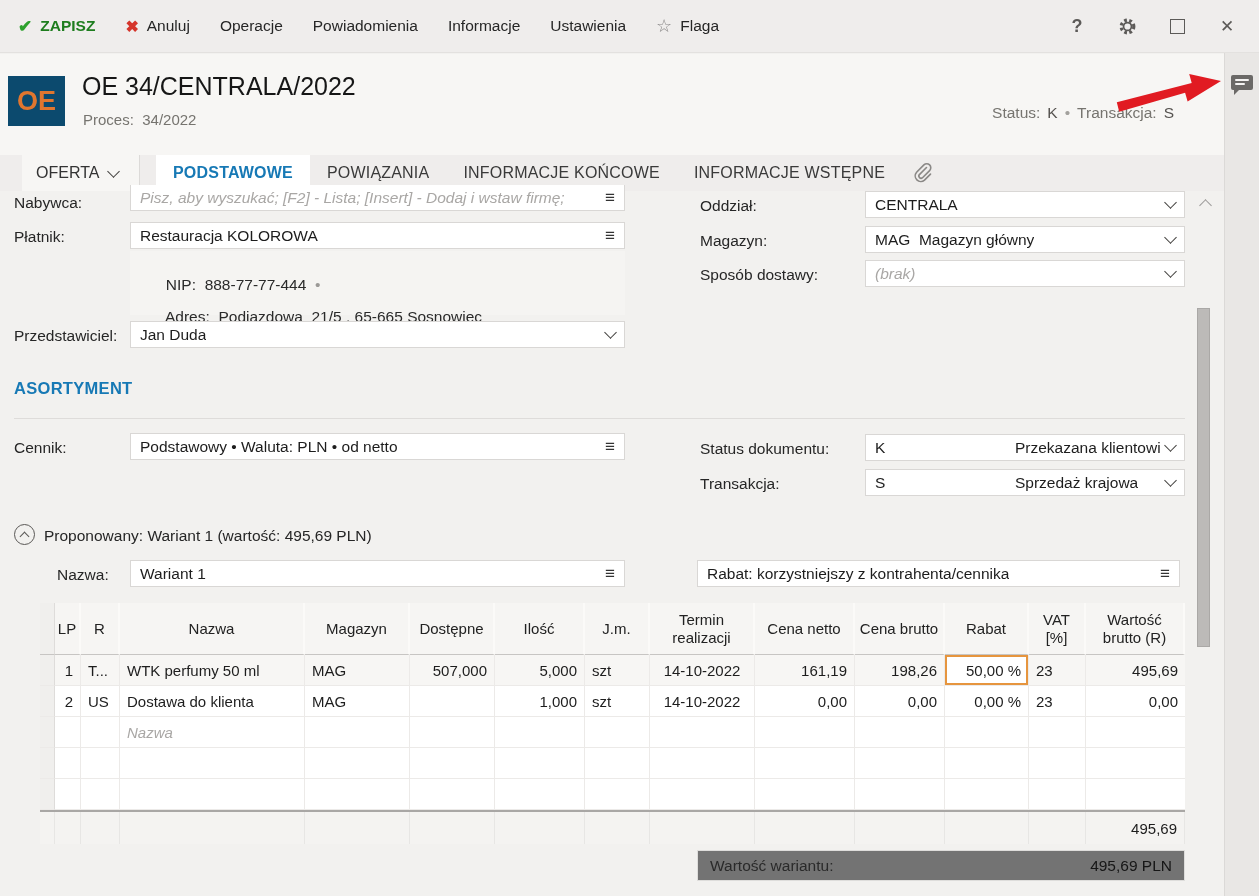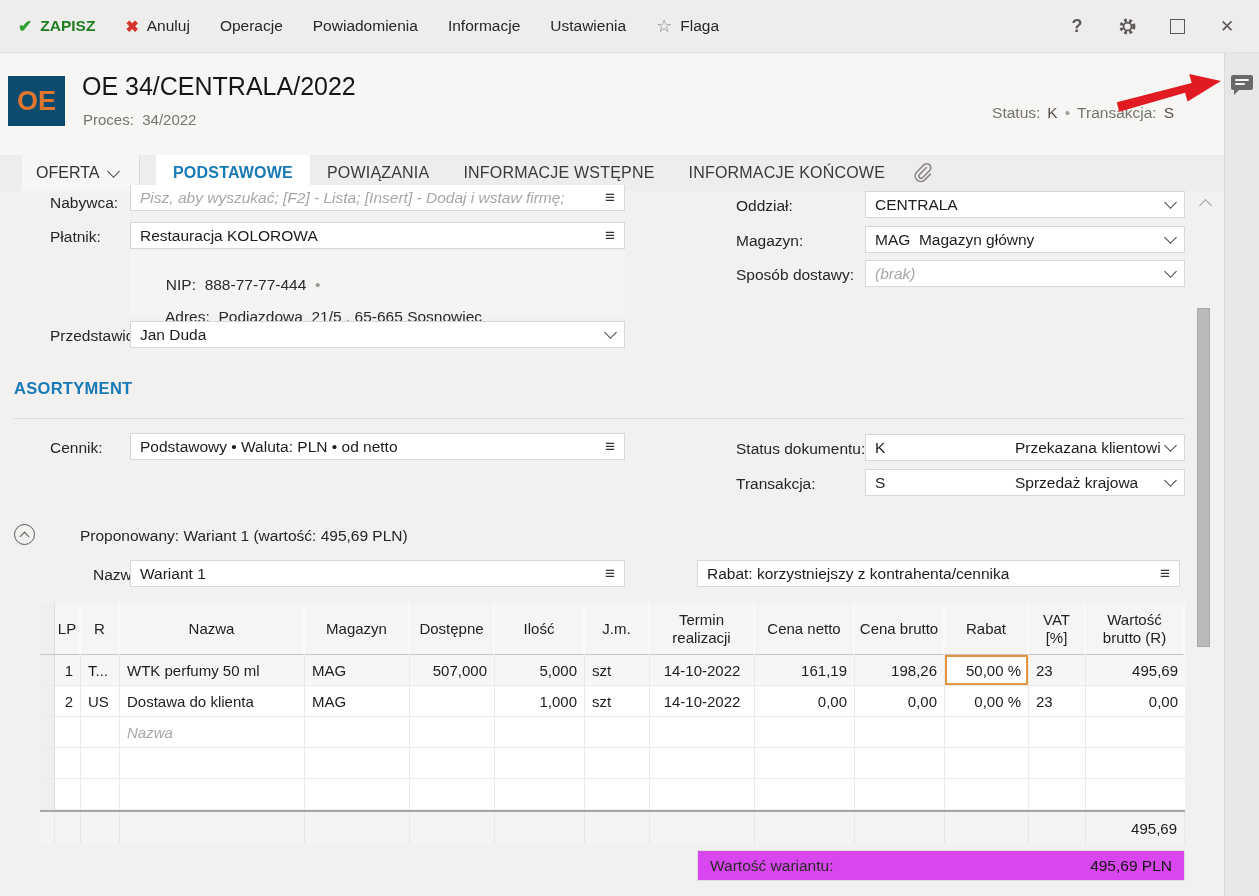--- a/index.html
+++ b/index.html
@@ -44,21 +44,21 @@
   
   .tabbar{position:absolute;left:0;top:155px;width:1224px;height:36px;background:#efedec;display:flex;align-items:stretch;}
   .doctype{display:flex;align-items:center;gap:10px;width:118px;box-sizing:border-box;padding-left:14px;
     background:#f7f6f4;border-right:1px solid #dcdad8;font-size:16px;color:#333;margin-left:22px;}
   .tab{display:flex;align-items:center;padding:0 17px;font-size:16px;color:#3a3a3a;letter-spacing:.2px;}
   .tab.active{background:#ffffff;color:#1779b5;font-weight:bold;margin-left:16px;}
   .clip{display:flex;align-items:center;margin-left:8px;}
 
   
   .content{position:absolute;left:0;top:191px;width:1224px;height:705px;background:#f2f1ef;}
-  .lbl{position:absolute;font-size:15.5px;color:#262626;white-space:nowrap;margin-left:36px;}
+  .lbl{position:absolute;font-size:15.5px;color:#262626;white-space:nowrap;}
   .field{position:absolute;background:#ffffff;border:1px solid #d9d7d5;box-sizing:border-box;
     height:27px;display:flex;align-items:center;padding:0 9px;font-size:15.5px;color:#1d1d1d;}
   .ftext{white-space:pre;overflow:hidden;text-overflow:ellipsis;}
   .ph{color:#a9a7a5;font-style:italic;}
   .menu-ic{margin-left:auto;font-size:17px;color:#333;line-height:1;}
   .chev{width:8px;height:8px;border-right:1.8px solid #3f3d3b;border-bottom:1.8px solid #3f3d3b;
     transform:rotate(45deg);display:inline-block;}
   .chev.in-field{margin-left:auto;margin-top:-4px;}
   .chev.up{transform:rotate(225deg);margin-top:4px;}
   .infopanel{position:absolute;background:#f5f4f2;}
@@ -86,21 +86,21 @@
   .sel{box-shadow:inset 0 0 0 2px #e6953e;background:#ffffff !important;}
   .c0{width:15px;flex:none;}  .c1{width:26px;flex:none;}  .c2{width:39px;flex:none;}
   .c3{width:185px;flex:none;} .c4{width:105px;flex:none;} .c5{width:85px;flex:none;}
   .c6{width:90px;flex:none;}  .c7{width:65px;flex:none;}  .c8{width:105px;flex:none;}
   .c9{width:100px;flex:none;} .c10{width:90px;flex:none;} .c11{width:84px;flex:none;}
   .c12{width:57px;flex:none;} .c13{width:99px;flex:none;border-right:none;}
   .gdivider{height:2px;background:#a9a7a5;}
   .tsummary .cell{background:#f4f3f1;border-right:1px solid #e7e6e4;border-bottom:none;height:32px;}
   .tsummary{height:32px;}
 
-  .footerbox{position:absolute;left:697px;top:659px;width:488px;height:31px;background:#d946ef;
+  .footerbox{position:absolute;left:697px;top:659px;width:488px;height:31px;background:#737373;
     border:1px solid #deddd b;border:1px solid #dedddb;box-sizing:border-box;display:flex;align-items:center;
     padding:0 12px;font-size:15.5px;}
   .footerbox .fv{margin-left:auto;color:#161616;}
 
   
   .sb-up{position:absolute;left:1199px;top:197px;width:12px;height:12px;display:flex;align-items:flex-start;justify-content:center;}
   .sb-up .chev{border-color:#9b9998;transform:rotate(225deg);margin-top:4px;}
   .sb-thumb{position:absolute;left:1197px;top:308px;width:13px;height:339px;background:#bcbab8;
     border:1px solid #aaa8a6;box-sizing:border-box;}
 
@@ -187,24 +187,24 @@
       <span>OFERTA</span>
       <span class="chev" style="margin-top:-3px"></span>
     </div>
     <div class="tab active">
       <span>PODSTAWOWE</span>
     </div>
     <div class="tab">
       <span>POWIĄZANIA</span>
     </div>
     <div class="tab">
+      <span>INFORMACJE KOŃCOWE</span>
+    </div>
+    <div class="tab">
       <span>INFORMACJE WSTĘPNE</span>
-    </div>
-    <div class="tab">
-      <span>INFORMACJE KOŃCOWE</span>
     </div>
     <div class="clip">
       <svg width="24" height="24" viewBox="0 0 24 24">
         <path d="M16.5 6.5l-7.1 7.1a2.2 2.2 0 0 0 3.1 3.1l7.1-7.1a4 4 0 0 0-5.7-5.7L6.6 11.2a5.6 5.6 0 0 0 7.9 7.9l6-6" fill="none" stroke="#8a8886" stroke-width="1.6" stroke-linecap="round"></path>
       </svg>
     </div>
   </div>
 
   <div class="content">
 

